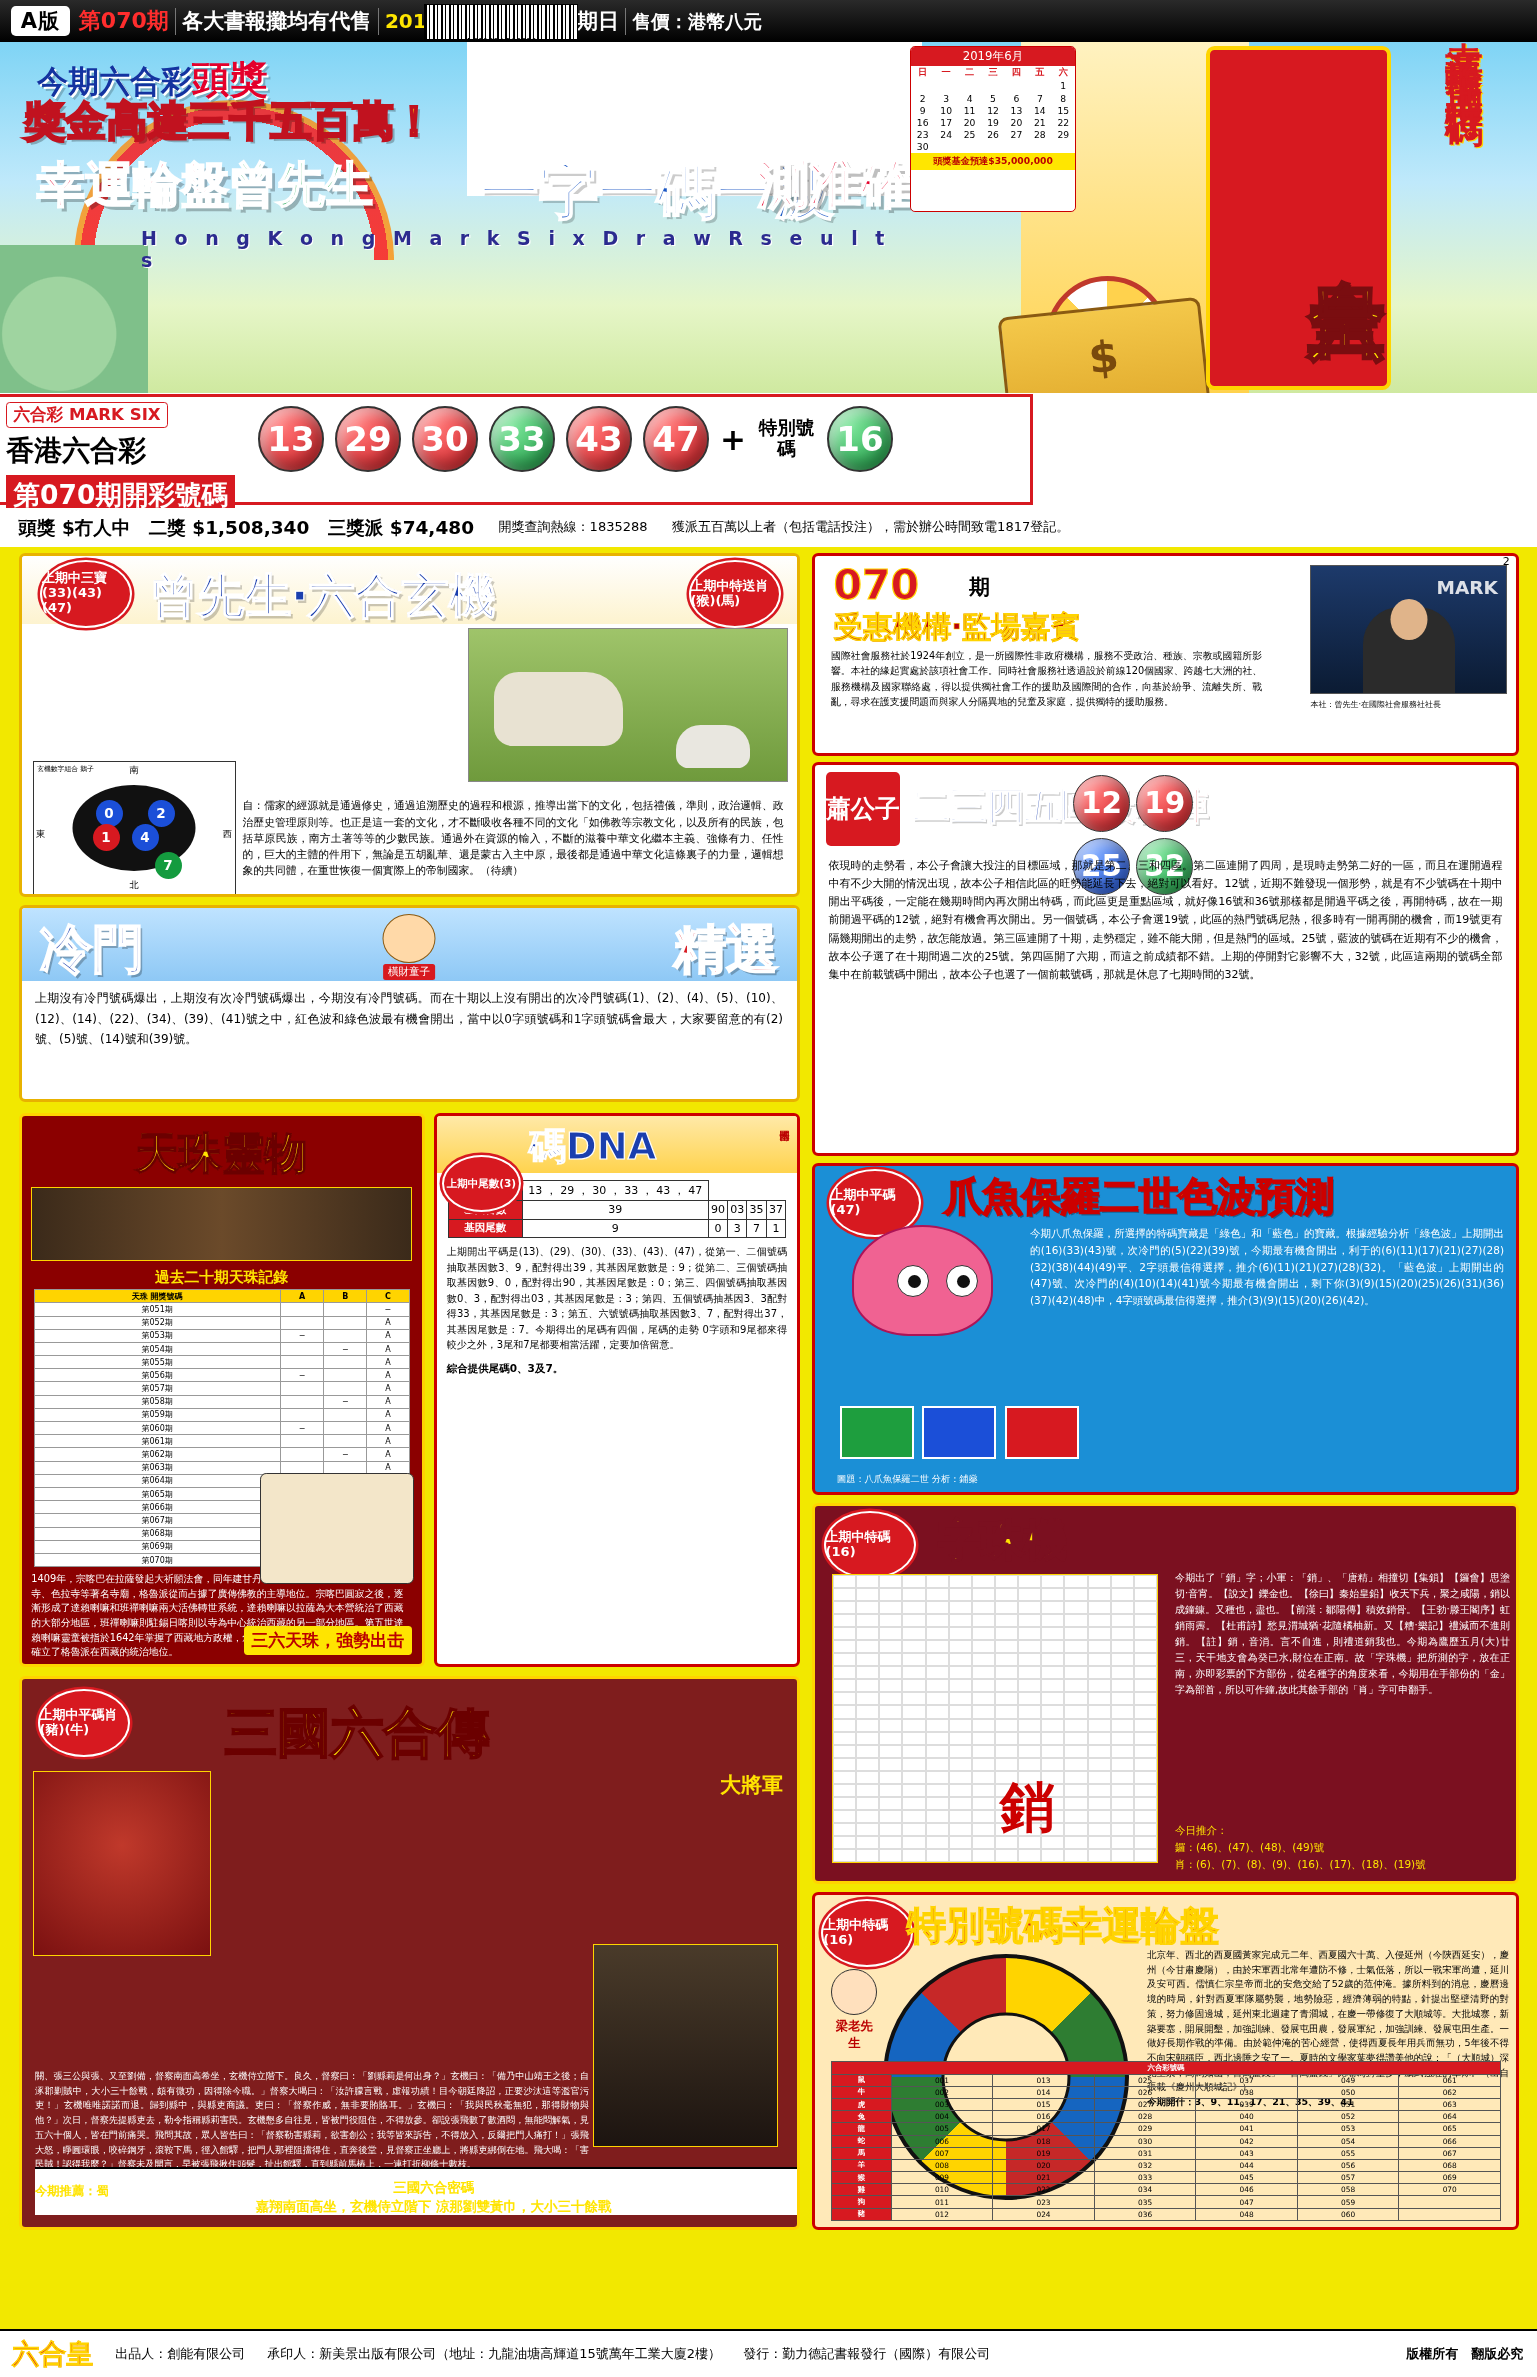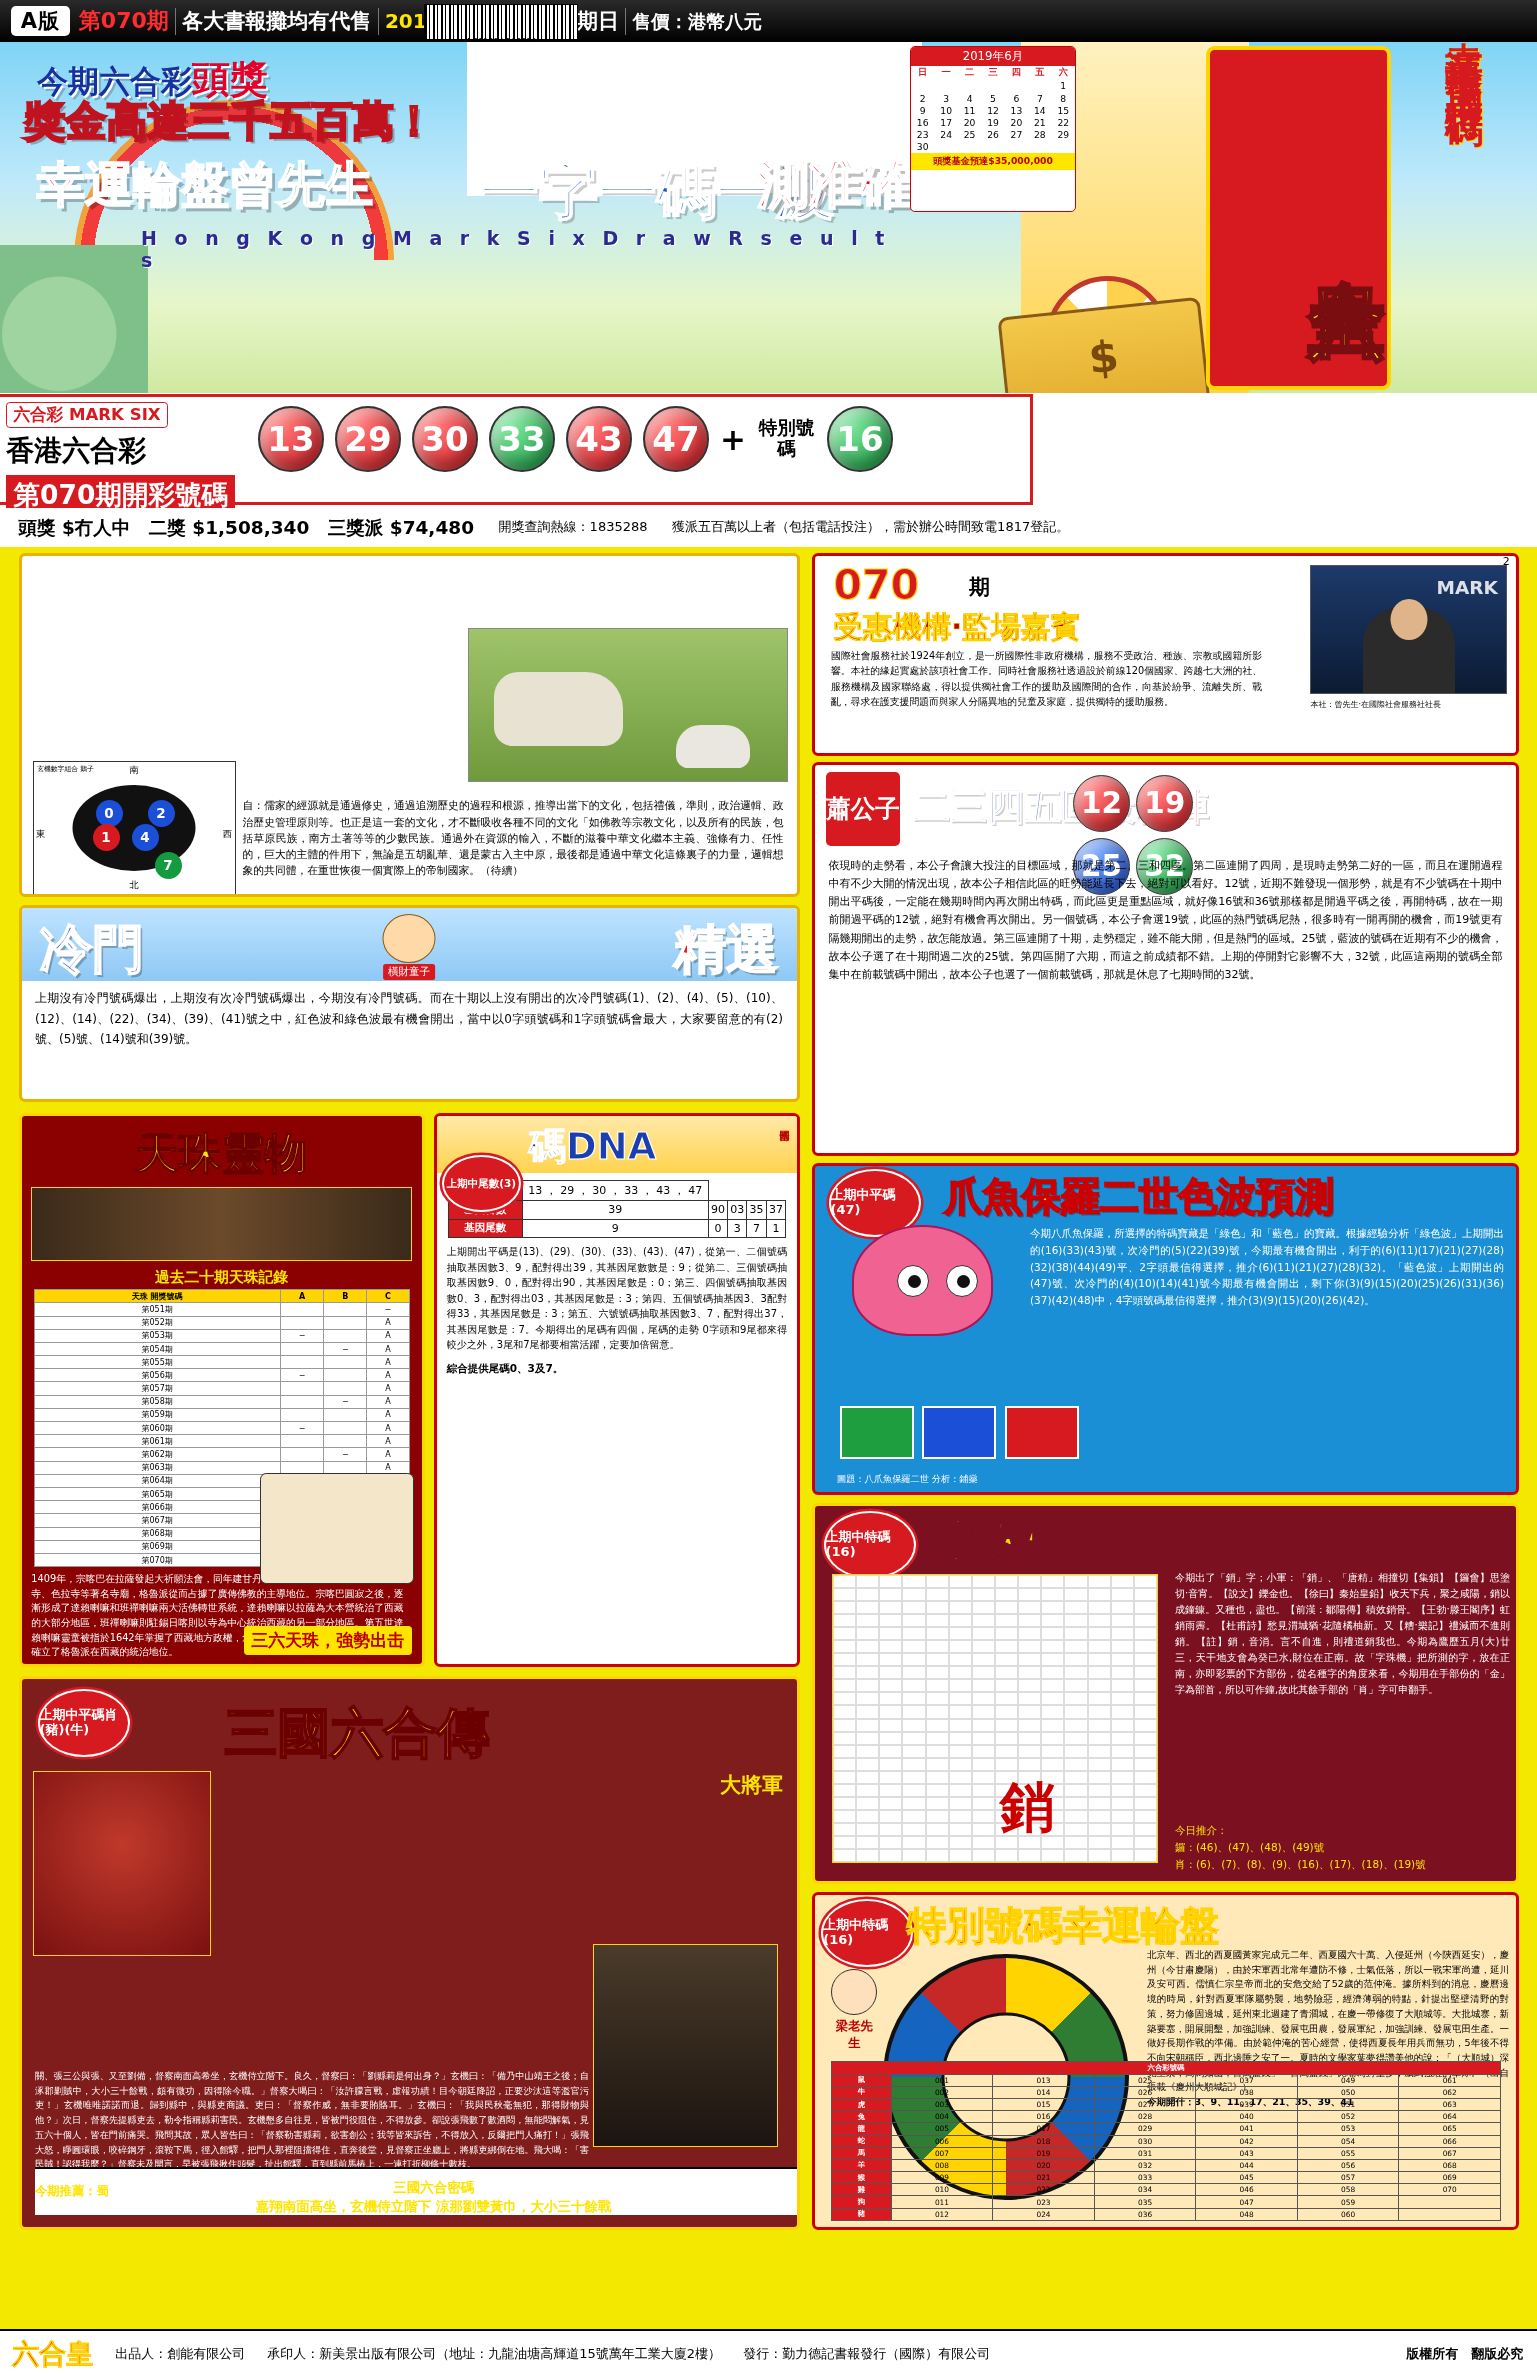--- a/index.html
+++ b/index.html
@@ -480,20 +480,25 @@
     <span class="p">頭獎 $冇人中</span>
     <span class="p">二獎 $1,508,340</span>
     <span class="p">三獎派 $74,480</span>
     <span class="small">開獎查詢熱線：1835288</span>
     <span class="small">獲派五百萬以上者（包括電話投注），需於辦公時間致電1817登記。</span>
   </div>
 
   <div class="content">
 
     <div class="panel pA">
+      <div class="hdr">
+        <div class="starbadge sb-left">上期中三寶(33)(43)(47)</div>
+        <div class="title">曾先生‧六合玄機</div>
+        <div class="starbadge sb-right">上期中特送肖(猴)(馬)</div>
+      </div>
       <div class="body">
         <div class="goat">
           <div class="g1"></div>
           <div class="g2"></div>
         </div>
         <div class="bagua">
           <div style="position:absolute;left:3.7px;top:2.5px;font-size:6.8px;">玄機數字組合 鵝子</div>
           <div style="position:absolute;left:50%;top:2.5px;transform:translateX(-50%);font-size:9.2px;">南</div>
           <div style="position:absolute;left:2.5px;top:50%;font-size:9.2px;">東</div>
           <div style="position:absolute;right:2.5px;top:50%;font-size:9.2px;">西</div>

